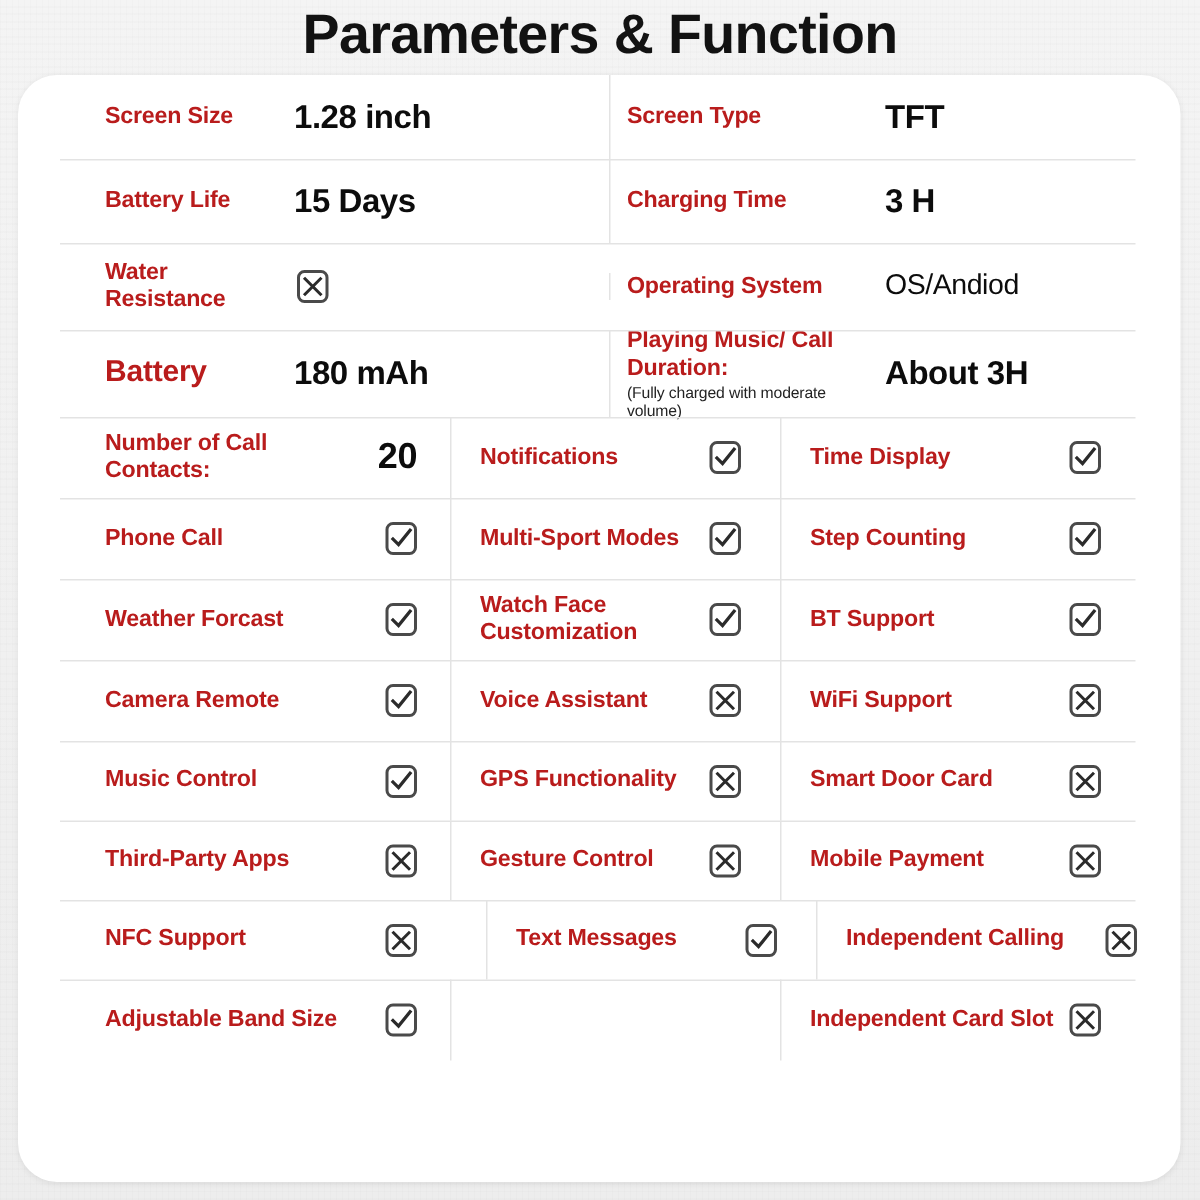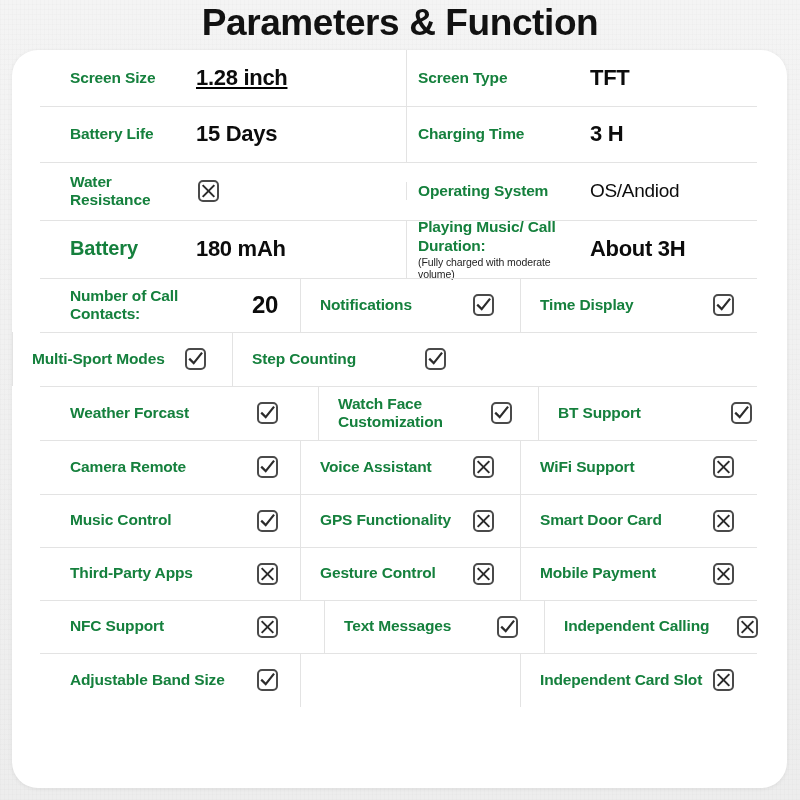--- a/index.html
+++ b/index.html
@@ -92,21 +92,21 @@
     left: 0;
     top: 0;
     bottom: 0;
     width: 1px;
     background: #e3e3e3;
   }
 
   .lab {
     font-size: 15.5px;
     font-weight: bold;
-    color: #15803d;
+    color: #b91c1c;
     line-height: 1.18;
     letter-spacing: -0.15px;
   }
   .lab.big {
     font-size: 20px;
   }
   .val {
     font-size: 22px;
     font-weight: bold;
     color: #0c0c0c;
@@ -170,21 +170,21 @@
 <div class="backdrop"></div>
 
 <div class="page-title">Parameters &amp; Function</div>
 
 <div class="card">
   <div class="table" id="spec-table">
       <div class="row two" style="height: 56px;">
         <div class="cell c-lab" style="padding-left: 58px; width: 178px;">
           <span class="lab">Screen Size</span>
         </div>
-        <div class="cell c-val" style="width: 216px; padding-left: 6px; text-decoration: underline;">
+        <div class="cell c-val" style="width: 216px; padding-left: 6px;">
           <span class="val">1.28 inch</span>
         </div>
         <div class="cell c-lab2 vdiv" style="padding-left: 12px; width: 170px;">
           <span class="lab">Screen Type</span>
         </div>
         <div class="cell c-val2" style="width: 211px; padding-left: 14px;">
           <span class="val">TFT</span>
         </div>
       </div>
       <div class="row two sep" style="height: 56px;">
@@ -259,20 +259,30 @@
             <span class="lab">Time Display</span>
             <span class="chk">
               <svg viewBox="0 0 20 20">
                 <path d="M4.2 10.4 L8.1 14.3 L16.2 4.2" stroke="#2b2b2b" stroke-width="2.3" fill="none" stroke-linecap="square"></path>
               </svg>
             </span>
           </div>
         </div>
       </div>
       <div class="row three sep" style="height: 54px;">
+        <div class="cell c1" style="padding-left: 58px; padding-right: 22px;">
+          <div class="cellinner">
+            <span class="lab">Phone Call</span>
+            <span class="chk">
+              <svg viewBox="0 0 20 20">
+                <path d="M4.2 10.4 L8.1 14.3 L16.2 4.2" stroke="#2b2b2b" stroke-width="2.3" fill="none" stroke-linecap="square"></path>
+              </svg>
+            </span>
+          </div>
+        </div>
         <div class="cell c2 vdiv" style="padding-left: 20px; padding-right: 26px;">
           <div class="cellinner">
             <span class="lab">Multi-Sport Modes</span>
             <span class="chk">
               <svg viewBox="0 0 20 20">
                 <path d="M4.2 10.4 L8.1 14.3 L16.2 4.2" stroke="#2b2b2b" stroke-width="2.3" fill="none" stroke-linecap="square"></path>
               </svg>
             </span>
           </div>
         </div>
@@ -291,21 +301,21 @@
         <div class="cell c1" style="padding-left: 58px; padding-right: 22px; justify-content: center;">
           <div class="cellinner">
             <span class="lab">Weather Forcast</span>
             <span class="chk">
               <svg viewBox="0 0 20 20">
                 <path d="M4.2 10.4 L8.1 14.3 L16.2 4.2" stroke="#2b2b2b" stroke-width="2.3" fill="none" stroke-linecap="square"></path>
               </svg>
             </span>
           </div>
         </div>
-        <div class="cell c2 vdiv" style="padding-left: 20px; padding-right: 26px; margin-left: 18px;">
+        <div class="cell c2 vdiv" style="padding-left: 20px; padding-right: 26px;">
           <div class="cellinner">
             <span class="lab">Watch Face Customization</span>
             <span class="chk">
               <svg viewBox="0 0 20 20">
                 <path d="M4.2 10.4 L8.1 14.3 L16.2 4.2" stroke="#2b2b2b" stroke-width="2.3" fill="none" stroke-linecap="square"></path>
               </svg>
             </span>
           </div>
         </div>
         <div class="cell c3 vdiv" style="padding-left: 20px; padding-right: 26px;">

